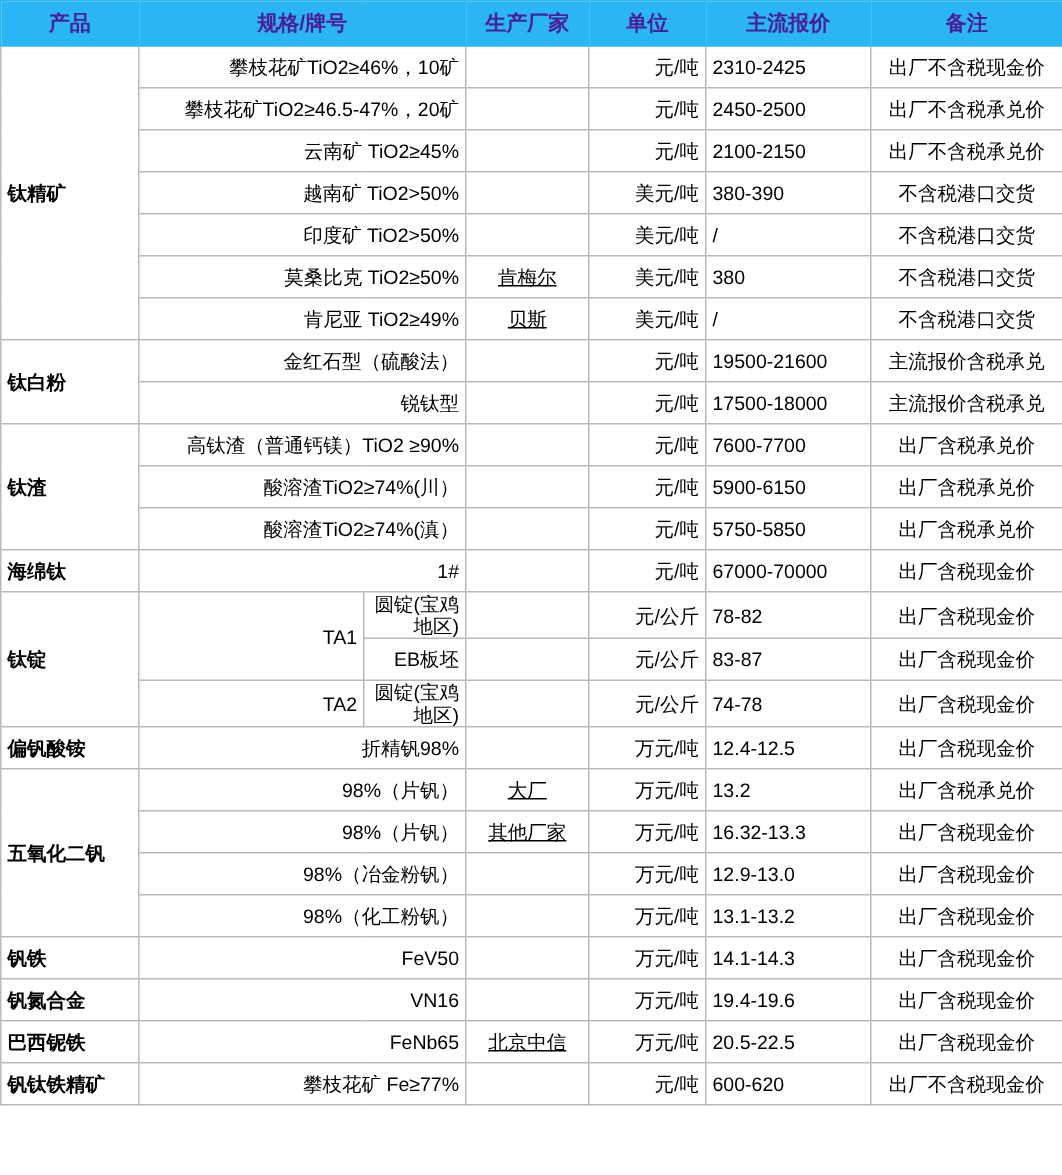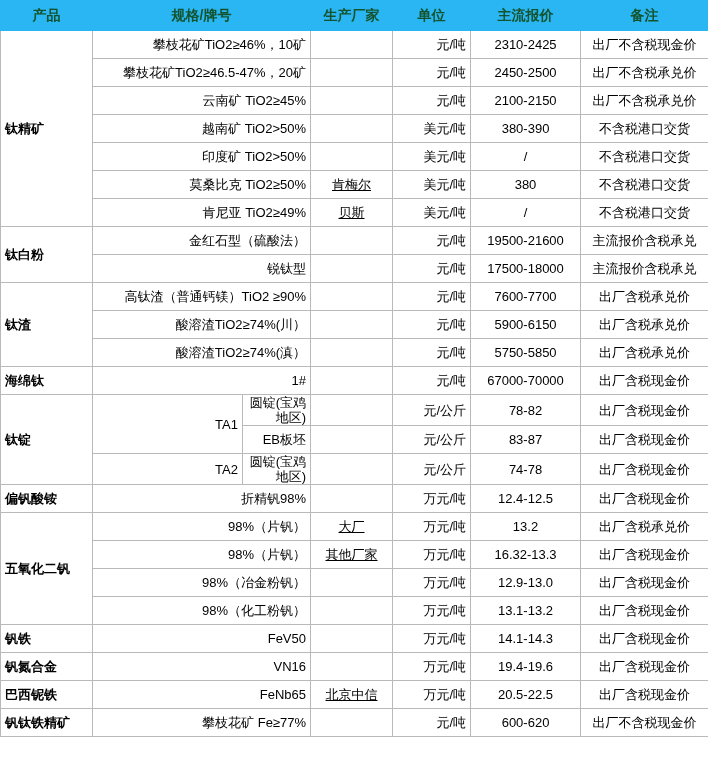--- a/index.html
+++ b/index.html
@@ -30,36 +30,36 @@
     border: 1px solid #b9b9b9;
     font-size: 13px;
     color: #000000;
     padding: 0 4px;
     height: 28px;
     line-height: 15px;
     box-sizing: border-box;
   }
   #price-table thead th {
     background: #29b6f2;
-    color: #14532d;
+    color: #4c1d95;
     font-weight: bold;
     text-align: center;
     height: 30px;
     border: 1px solid #29b6f2;
     font-size: 14px;
   }
   td.center { text-align: center; }
   td.product {
     text-align: left;
     font-weight: bold;
     font-size: 13.5px;
   }
   td.spec { text-align: right; }
   td.unit { text-align: right; }
-  td.price { text-align: center; }
+  td.price { }
   td.remark { text-align: center; font-size: 12.5px; }
   td.maker { text-align: center; text-decoration: underline; }
 </style>
 </head>
 <body>
 
 <table id="price-table">
   <colgroup>
     <col class="c-product">
     <col class="c-spec">

